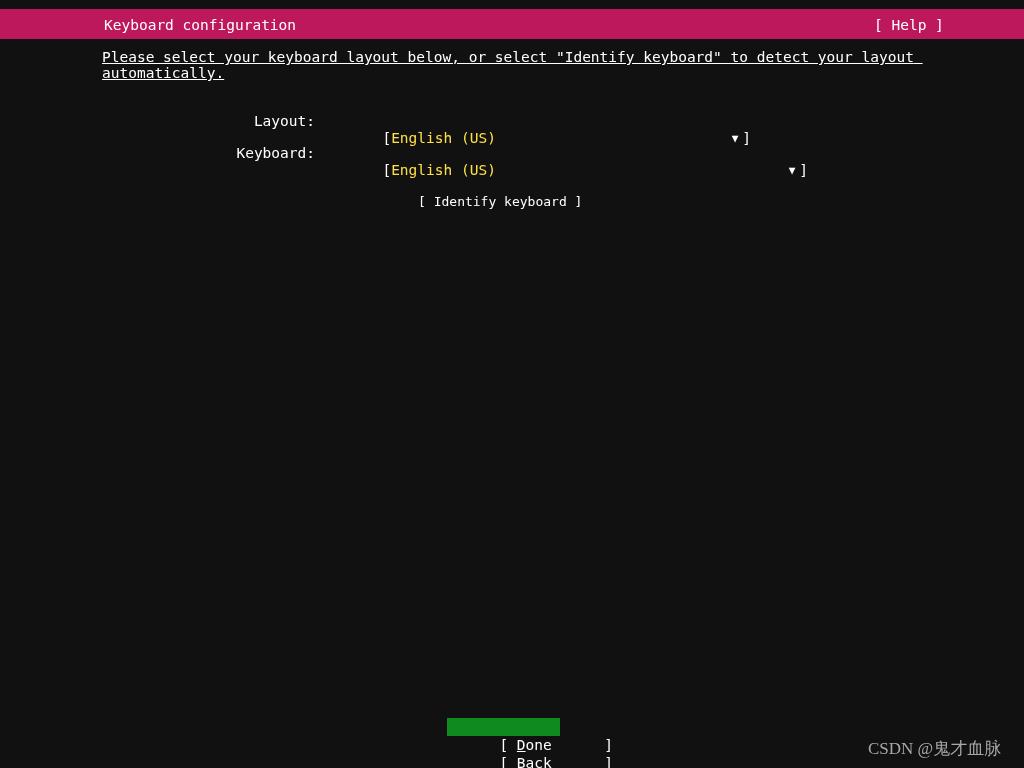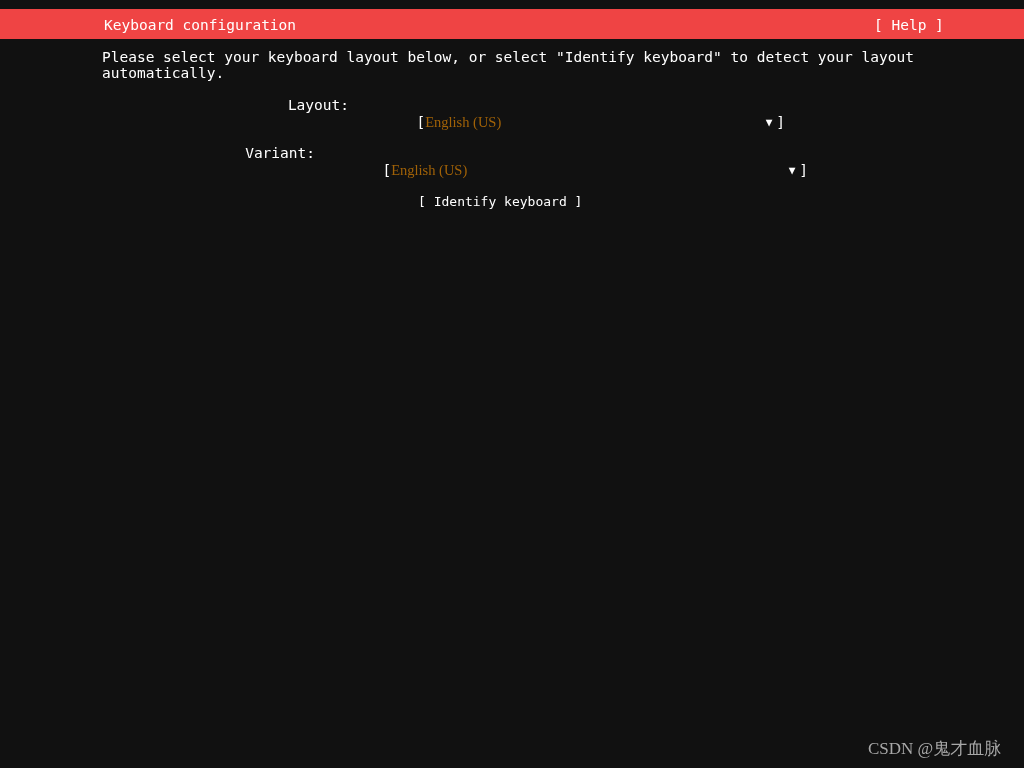--- a/index.html
+++ b/index.html
@@ -37,21 +37,21 @@
     background: #111111;
   }
 
   
   .header-bar {
     position: absolute;
     left: 0;
     top: 9px;
     width: 1024px;
     height: 30px;
-    background: #ef4444;
+    background: #be185d;
   }
   .header-title {
     position: absolute;
     left: 104px;
     top: 8px;
     color: #ffffff;
     font-size: 14.5px;
     line-height: 16px;
     white-space: pre;
     font-family: "DejaVu Sans Mono", "Liberation Mono", monospace;
@@ -73,33 +73,34 @@
   .instructions {
     position: absolute;
     left: 102px;
     top: 49px;
     width: 820px;
     color: #ffffff;
     white-space: pre-wrap;
     font-size: 14.5px;
     line-height: 16px;
     font-family: "DejaVu Sans Mono", "Liberation Mono", monospace;
+    text-decoration: underline;
   }
 
   
   .form-row {
     position: absolute;
     left: 0;
     height: 17px;
     white-space: pre;
     font-size: 14.5px;
     line-height: 17px;
     font-family: "DejaVu Sans Mono", "Liberation Mono", monospace;
   }
-  .row-layout  { top: 97px; margin-left: 34px; }
+  .row-layout  { top: 113px; }
   .row-variant { top: 145px; }
 
   .field-label {
     position: absolute;
     top: 0;
     width: 83px;
     text-align: right;
     color: #ffffff;
     white-space: pre;
   }
@@ -115,23 +116,22 @@
   }
   .row-layout  .dropdown { left: 330px; }
   .row-variant .dropdown { left: 330px; }
 
   .bracket-open,
   .bracket-close {
     color: #ffffff;
   }
   .dd-value {
     display: inline-block;
-    color: #a16207;
-    white-space: pre;
-    font-family: Liberation Serif, serif;
+    color: #fde047;
+    white-space: pre;
   }
   .row-layout .dd-value  { width: 337px; }
   .row-variant .dd-value { width: 394px; }
 
   .dd-arrow {
     display: inline-block;
     color: #ffffff;
     font-size: 11px;
     line-height: 17px;
     vertical-align: top;
@@ -207,24 +207,32 @@
   <div class="instructions">Please select your keyboard layout below, or select "Identify keyboard" to detect your layout automatically.</div>
 
   <div class="form-row row-layout">
     <span class="field-label">Layout:</span>
     <span class="dropdown">
       <span class="bracket-open">[</span><span class="dd-value">English (US)</span><span class="dd-arrow">▼</span><span class="bracket-close">]</span>
     </span>
   </div>
 
   <div class="form-row row-variant">
-    <span class="field-label">Variant:</span>
+    <span class="field-label">Keyboard:</span>
     <span class="dropdown">
       <span class="bracket-open">[</span><span class="dd-value">English (US)</span><span class="dd-arrow">▼</span><span class="bracket-close">]</span>
     </span>
   </div>
 
   <div class="identify-button">[ Identify keyboard ]</div>
 
+  <div class="bottom-buttons">
+    <div class="btn selected">
+      <span>[ </span><span class="accel">D</span><span>one</span><span>      </span><span>]</span>
+    </div>
+    <div class="btn">
+      <span>[ </span><span>B</span><span>ack</span><span>      </span><span>]</span>
+    </div>
+  </div>
 
   <div class="watermark">CSDN @鬼才血脉</div>
 
 </div>
 
 </body></html>

